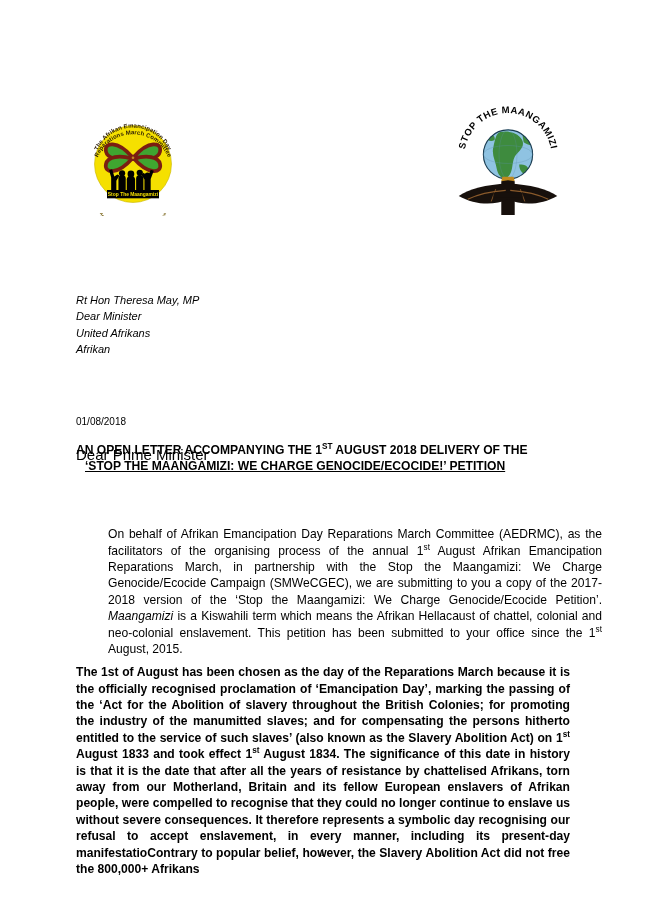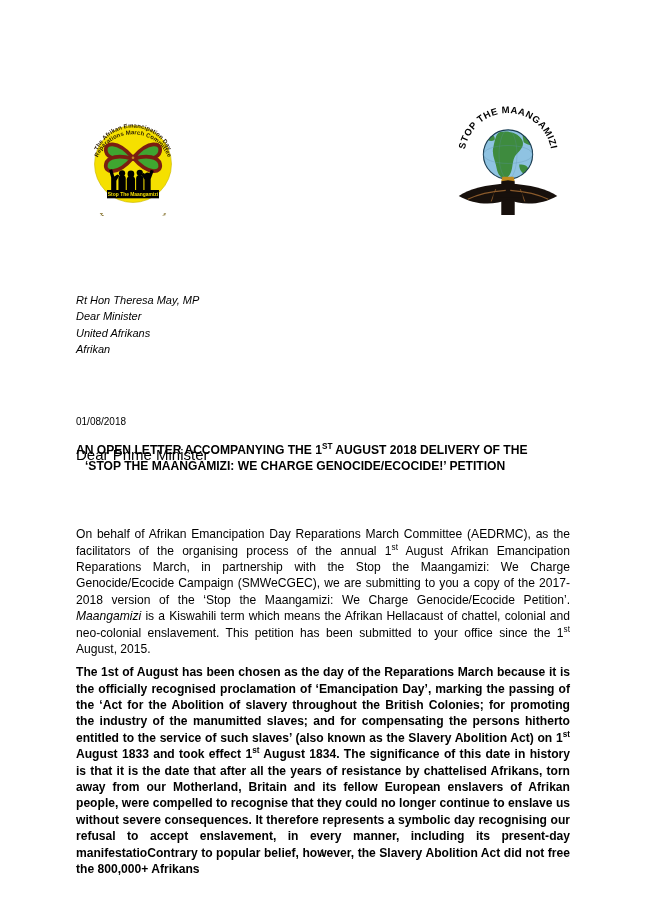--- a/index.html
+++ b/index.html
@@ -87,32 +87,33 @@
     left: 0;
     width: 494px;
     font-size: 12.1px;
     font-weight: bold;
     line-height: 16.4px;
     text-align: justify;
   }
   .letter-heading .hl2 {
     display: block;
     padding-left: 9px;
+    text-decoration: underline;
   }
 
   .body-para {
     position: absolute;
     left: 0;
     width: 494px;
     font-size: 12.1px;
     line-height: 16.4px;
     text-align: justify;
     text-justify: inter-word;
   }
-  #para-1 { top: 514px; }
+  #para-1 { top: 514px; margin-left: 32px; }
   #para-2 { top: 652px; font-weight: bold; }
 
   .body-para em { font-style: italic; }
 
   sup {
     font-size: 0.68em;
     vertical-align: super;
     line-height: 0;
   }
 

